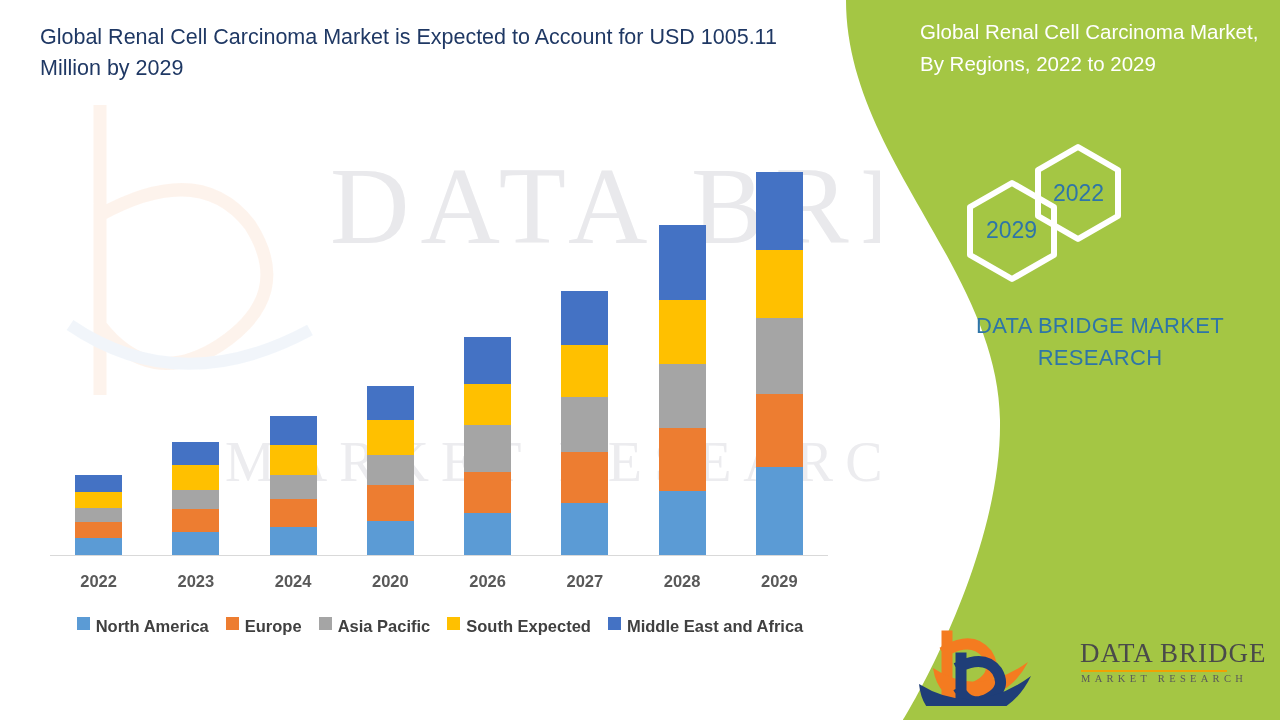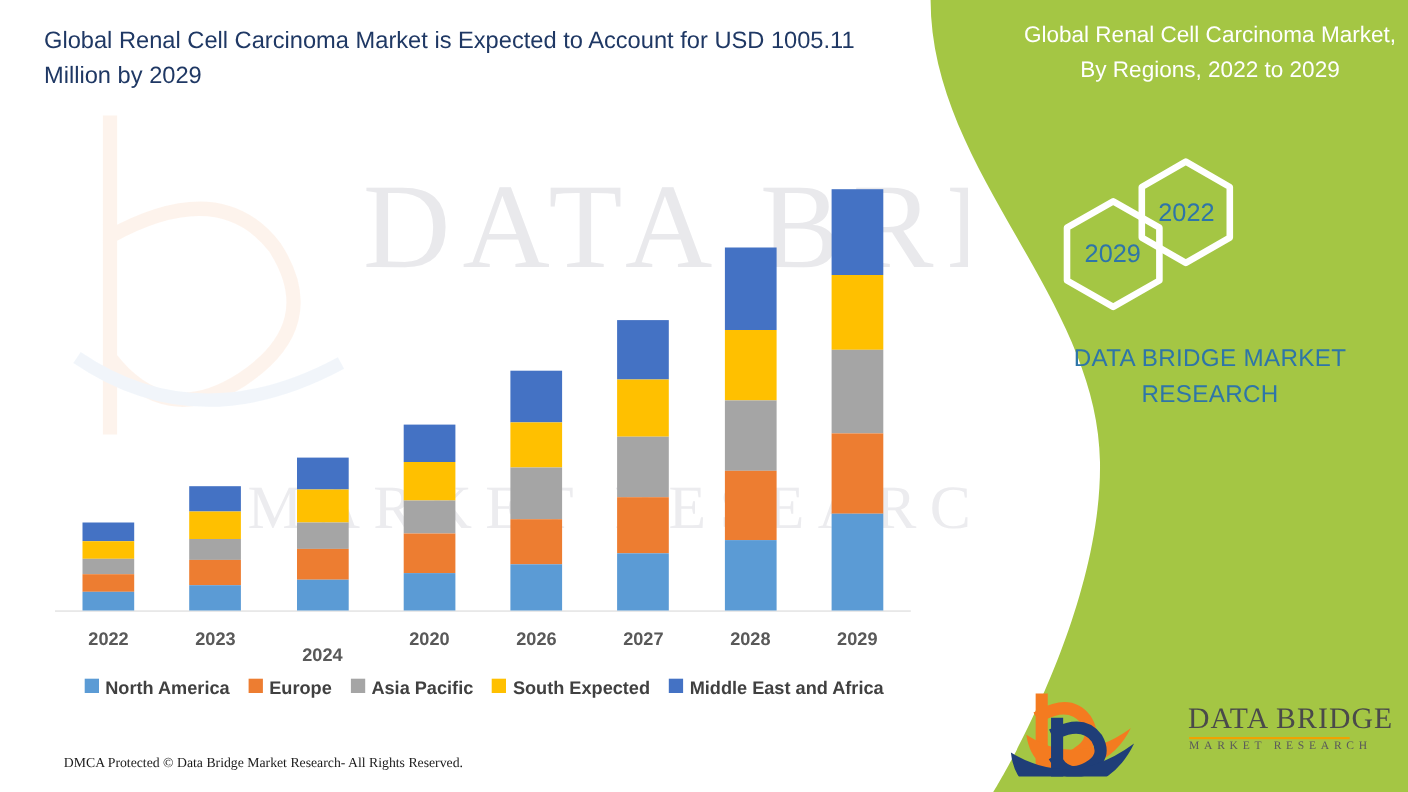--- a/index.html
+++ b/index.html
@@ -86,21 +86,21 @@
   #green-panel{
     position:absolute; left:0; top:0; width:1280px; height:720px;
     pointer-events:none;
   }
   #green-shape{ position:absolute; left:0; top:0; }
 
   #green-content{
     position:absolute; left:940px; top:0; width:340px; height:720px;
   }
   #green-title{
-    position:absolute; left:-20px; top:16px; width:360px; text-align:center;
+    position:absolute; left:-20px; top:16px; width:360px; 
     color:#ffffff; font-size:20.5px; line-height:32px; font-weight:400;
   }
   #hexes{ position:absolute; left:10px; top:135px; width:230px; height:160px; }
   .hex-year{
     position:absolute; color:#2e75a8; font-size:23px; font-weight:400;
   }
   #dbmr-text{
     position:absolute; left:-5px; top:310px; width:330px; text-align:center;
     color:#2e75a8; font-size:22px; line-height:32px; letter-spacing:.3px;
   }
@@ -192,21 +192,21 @@
           <div class="seg" style="height: 75.781px; background: rgb(165, 165, 165);"></div>
           <div class="seg" style="height: 68.5143px; background: rgb(255, 192, 0);"></div>
           <div class="seg" style="height: 77.8571px; background: rgb(68, 114, 196);"></div>
         </div>
       </div>
   </div>
 
   <div id="xlabels">
       <div class="xtick" style="left: 8.625px;">2022</div>
       <div class="xtick" style="left: 105.875px;">2023</div>
-      <div class="xtick" style="left: 203.125px; margin-top: 15px;">2024</div>
+      <div class="xtick" style="left: 203.125px;">2024</div>
       <div class="xtick" style="left: 300.375px;">2020</div>
       <div class="xtick" style="left: 397.625px;">2026</div>
       <div class="xtick" style="left: 494.875px;">2027</div>
       <div class="xtick" style="left: 592.125px;">2028</div>
       <div class="xtick" style="left: 689.375px;">2029</div>
     </div>
 
   <div id="legend">
       <div class="leg-item">
         <span class="leg-swatch" style="background: rgb(91, 155, 213);"></span>
@@ -224,21 +224,20 @@
         <span class="leg-swatch" style="background: rgb(255, 192, 0);"></span>
         <span>South Expected</span>
       </div>
       <div class="leg-item">
         <span class="leg-swatch" style="background: rgb(68, 114, 196);"></span>
         <span>Middle East and Africa</span>
       </div>
     </div>
 
   <div id="footer">
-    <div id="footer-left">DMCA Protected © Data Bridge Market Research- All Rights Reserved.</div>
   </div>
 </div>
 
 <div id="green-panel">
   <svg id="green-shape" width="1280" height="720" viewBox="0 0 1280 720">
     <path d="M846 0 L1280 0 L1280 720 L903 720 C903 720 1002 560 1000 420 C998 270 846 155 846 0 Z" fill="#A4C644"></path>
   </svg>
 
   <div id="green-content">
     <div id="green-title">Global Renal Cell Carcinoma Market, By Regions, 2022 to 2029</div>

